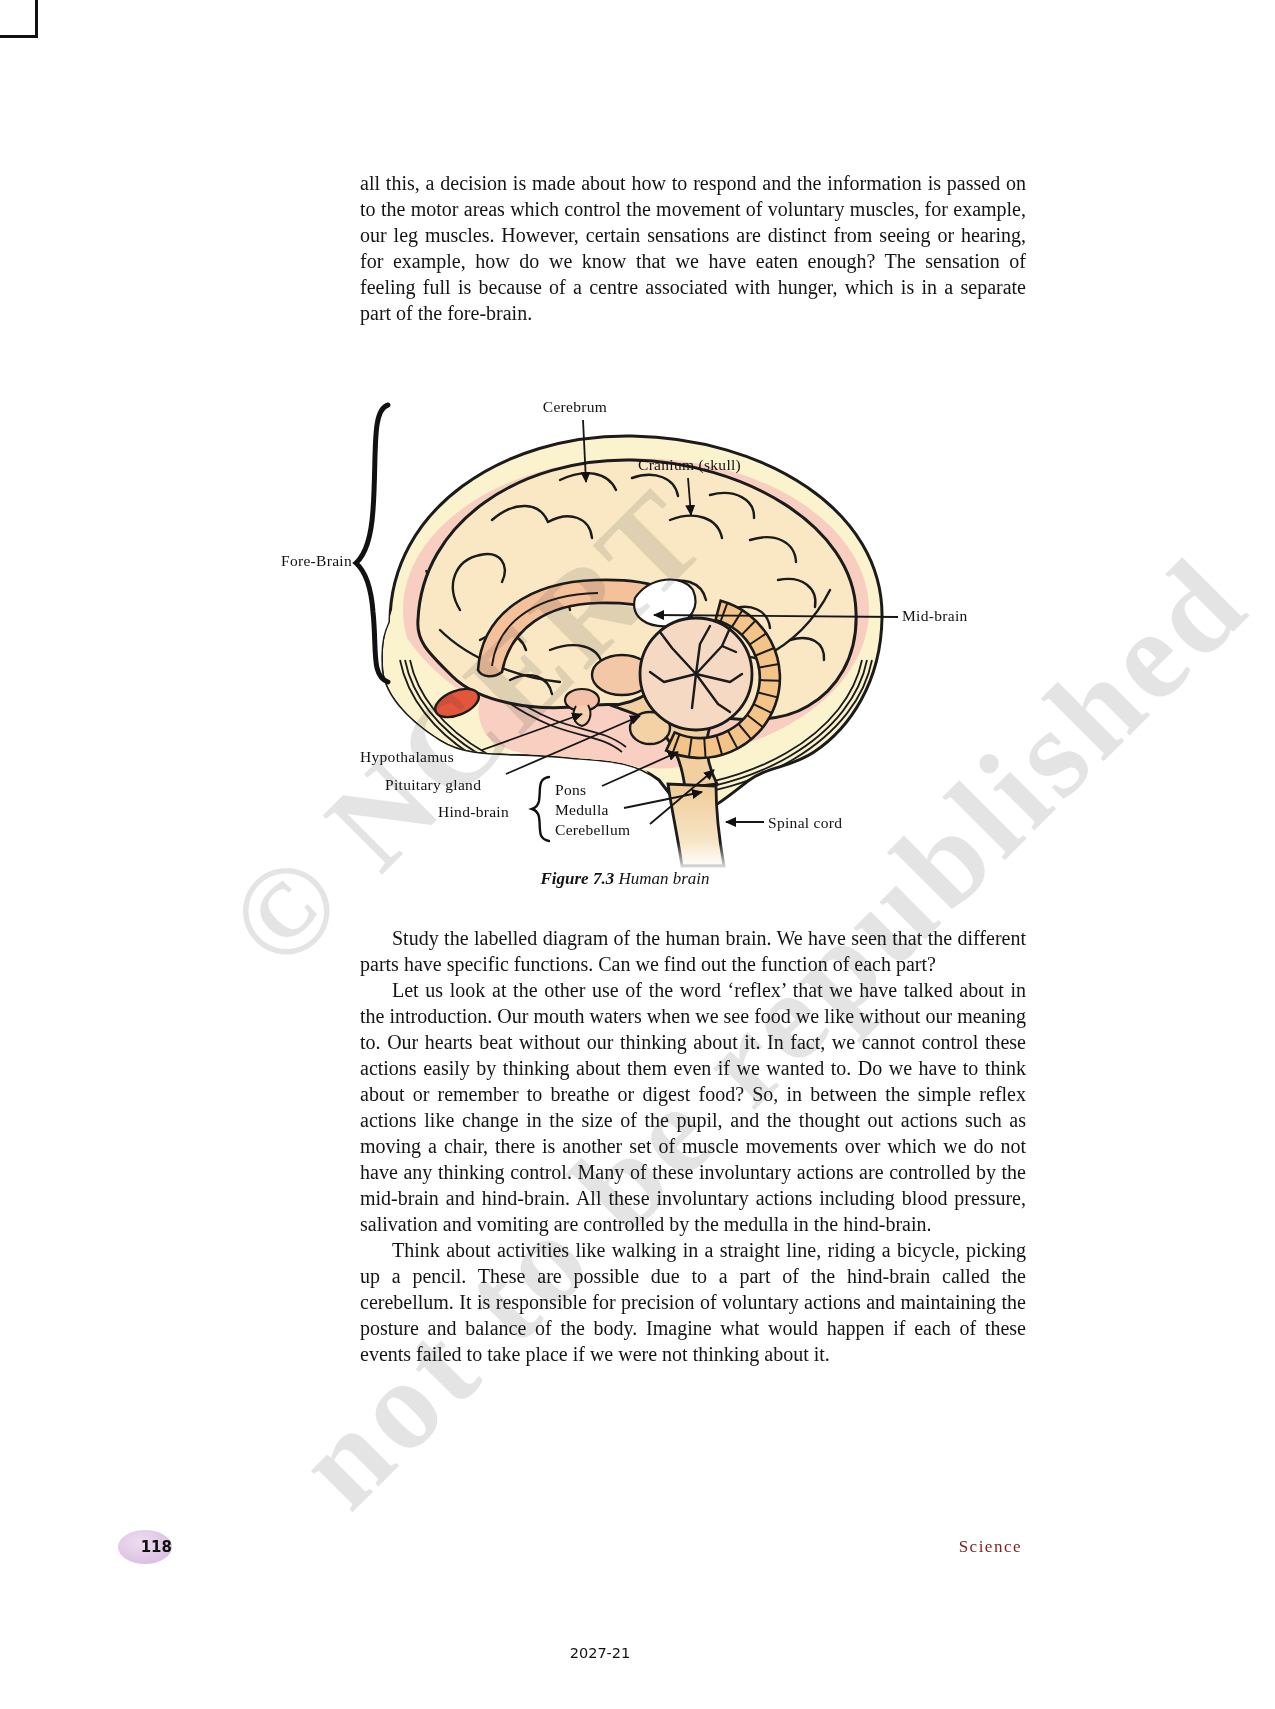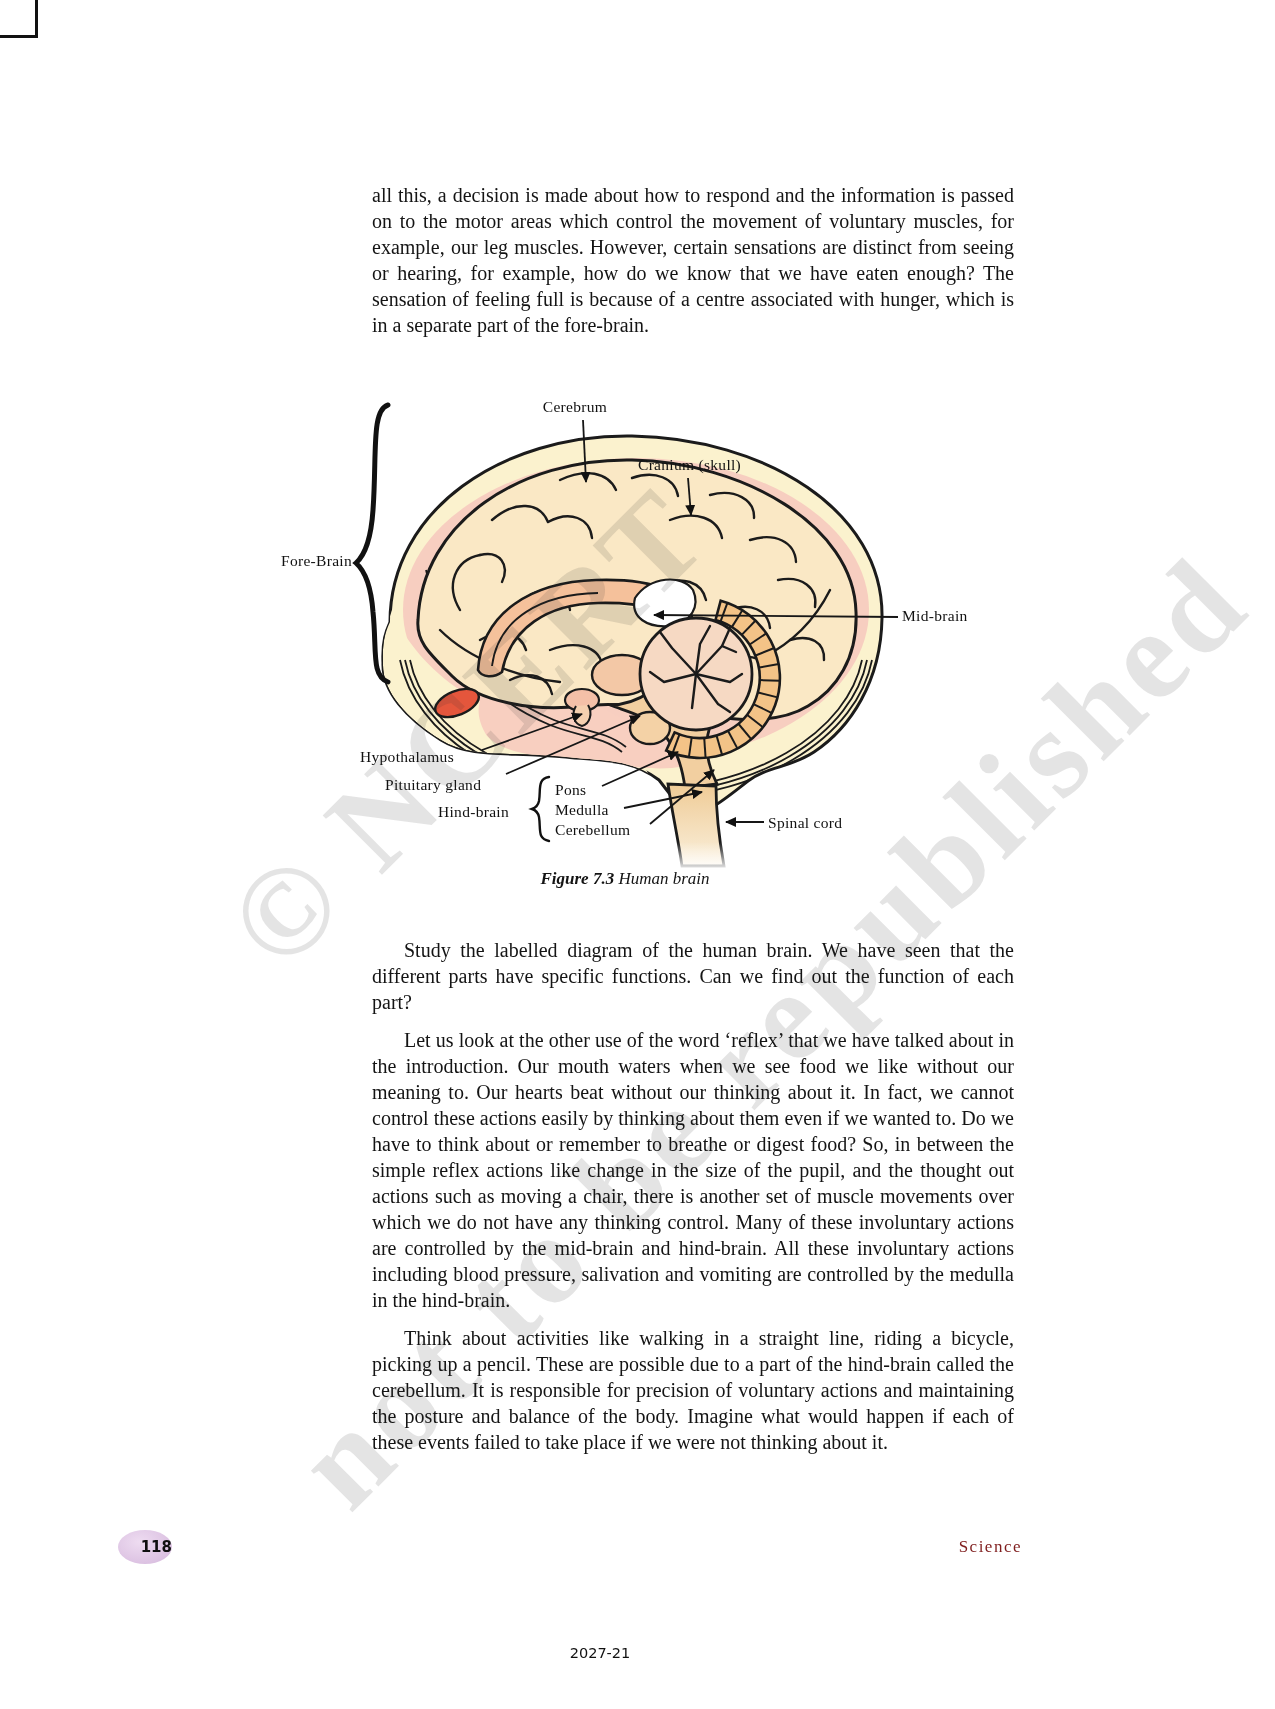--- a/index.html
+++ b/index.html
@@ -14,21 +14,21 @@
   .watermark{position:absolute; left:620px; top:880px; width:0; height:0; z-index:3; pointer-events:none;}
   .wm-inner{
     position:absolute; left:-700px; top:-430px; width:1400px;
     transform:rotate(-45deg); text-align:center; white-space:nowrap;
     font-family:"Liberation Serif", serif; font-size:128px; line-height:430px;
     letter-spacing:6px; color:rgba(45,45,45,0.13); font-weight:bold;
   }
 
   .bodytext{position:absolute; left:360px; width:666px; z-index:1;
     font-size:20px; line-height:26px; text-align:justify;}
-  .bodytext p{margin:12px;}
+  .bodytext p{margin:0;}
   .bodytext p.indent{text-indent:32px;}
   #para1{top:170px;}
   #text2{top:925px;}
 
   .caption{position:absolute; left:245px; top:869px; width:760px; z-index:1;
     text-align:center; font-size:17px;}
   .caption .cap-label{font-weight:bold; font-style:italic;}
   .caption .cap-text{font-style:italic;}
 
   .figure-wrap{position:absolute; left:230px; top:360px; width:760px; height:510px; z-index:1;}

